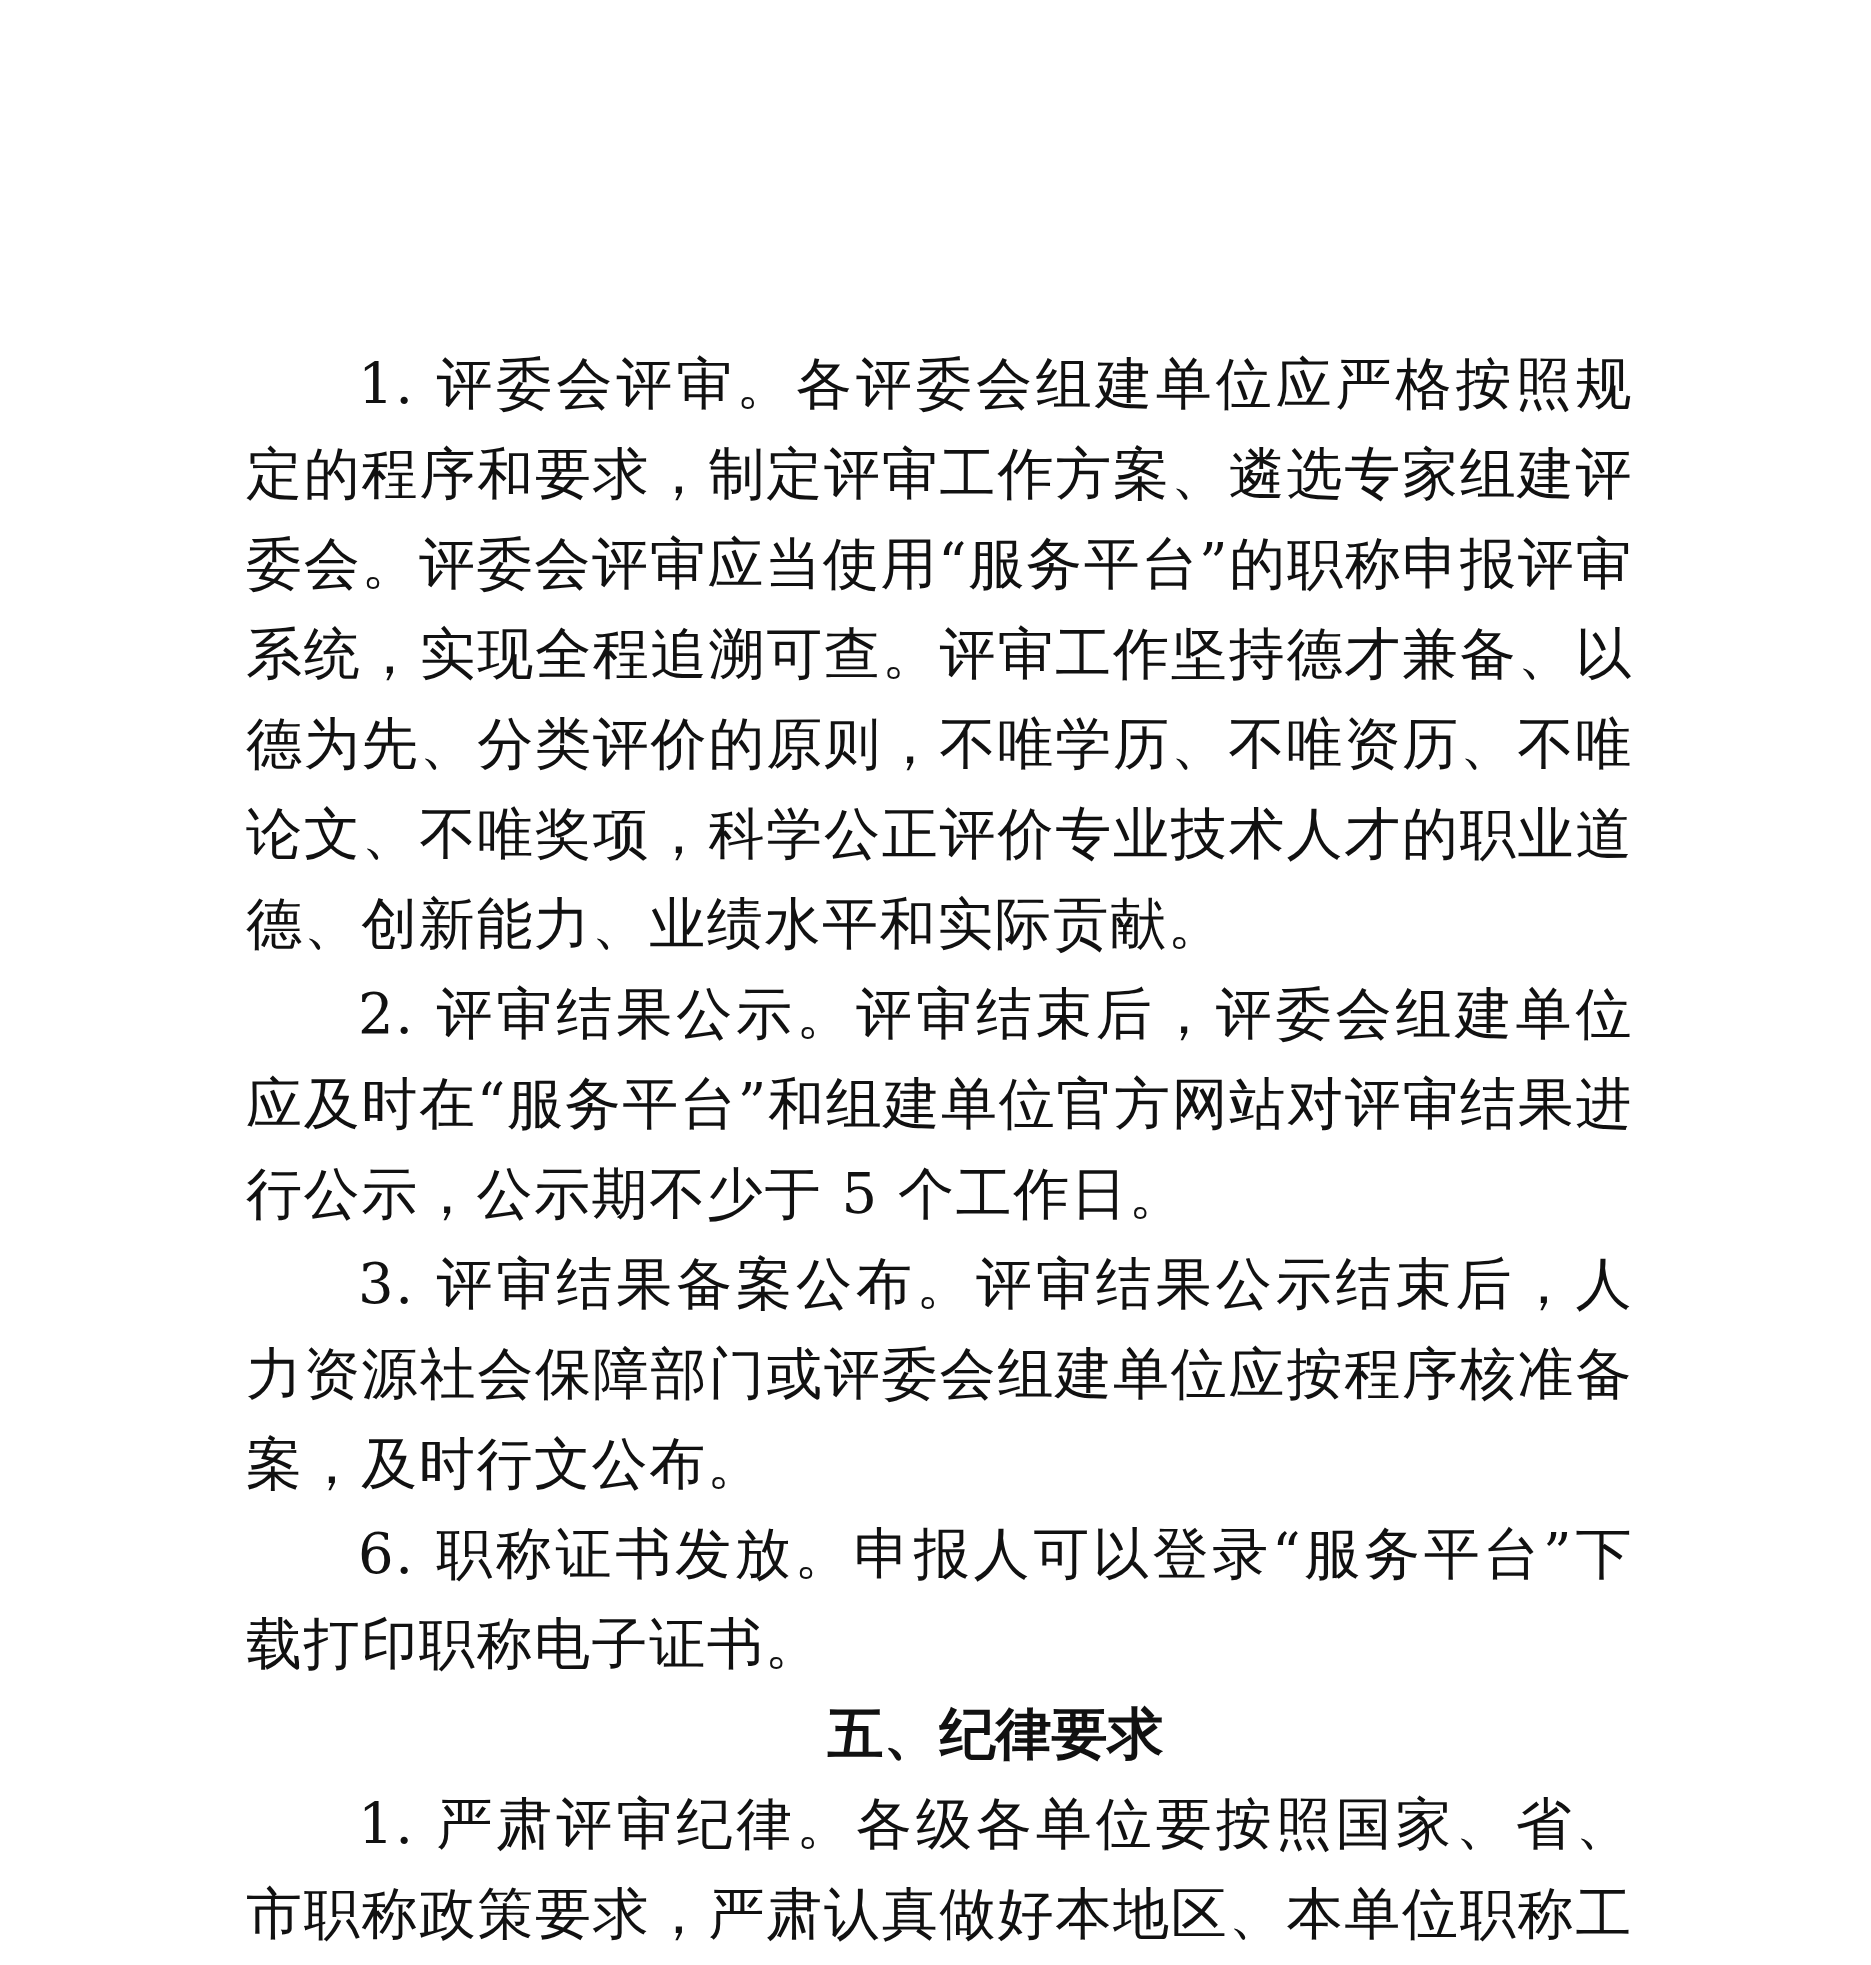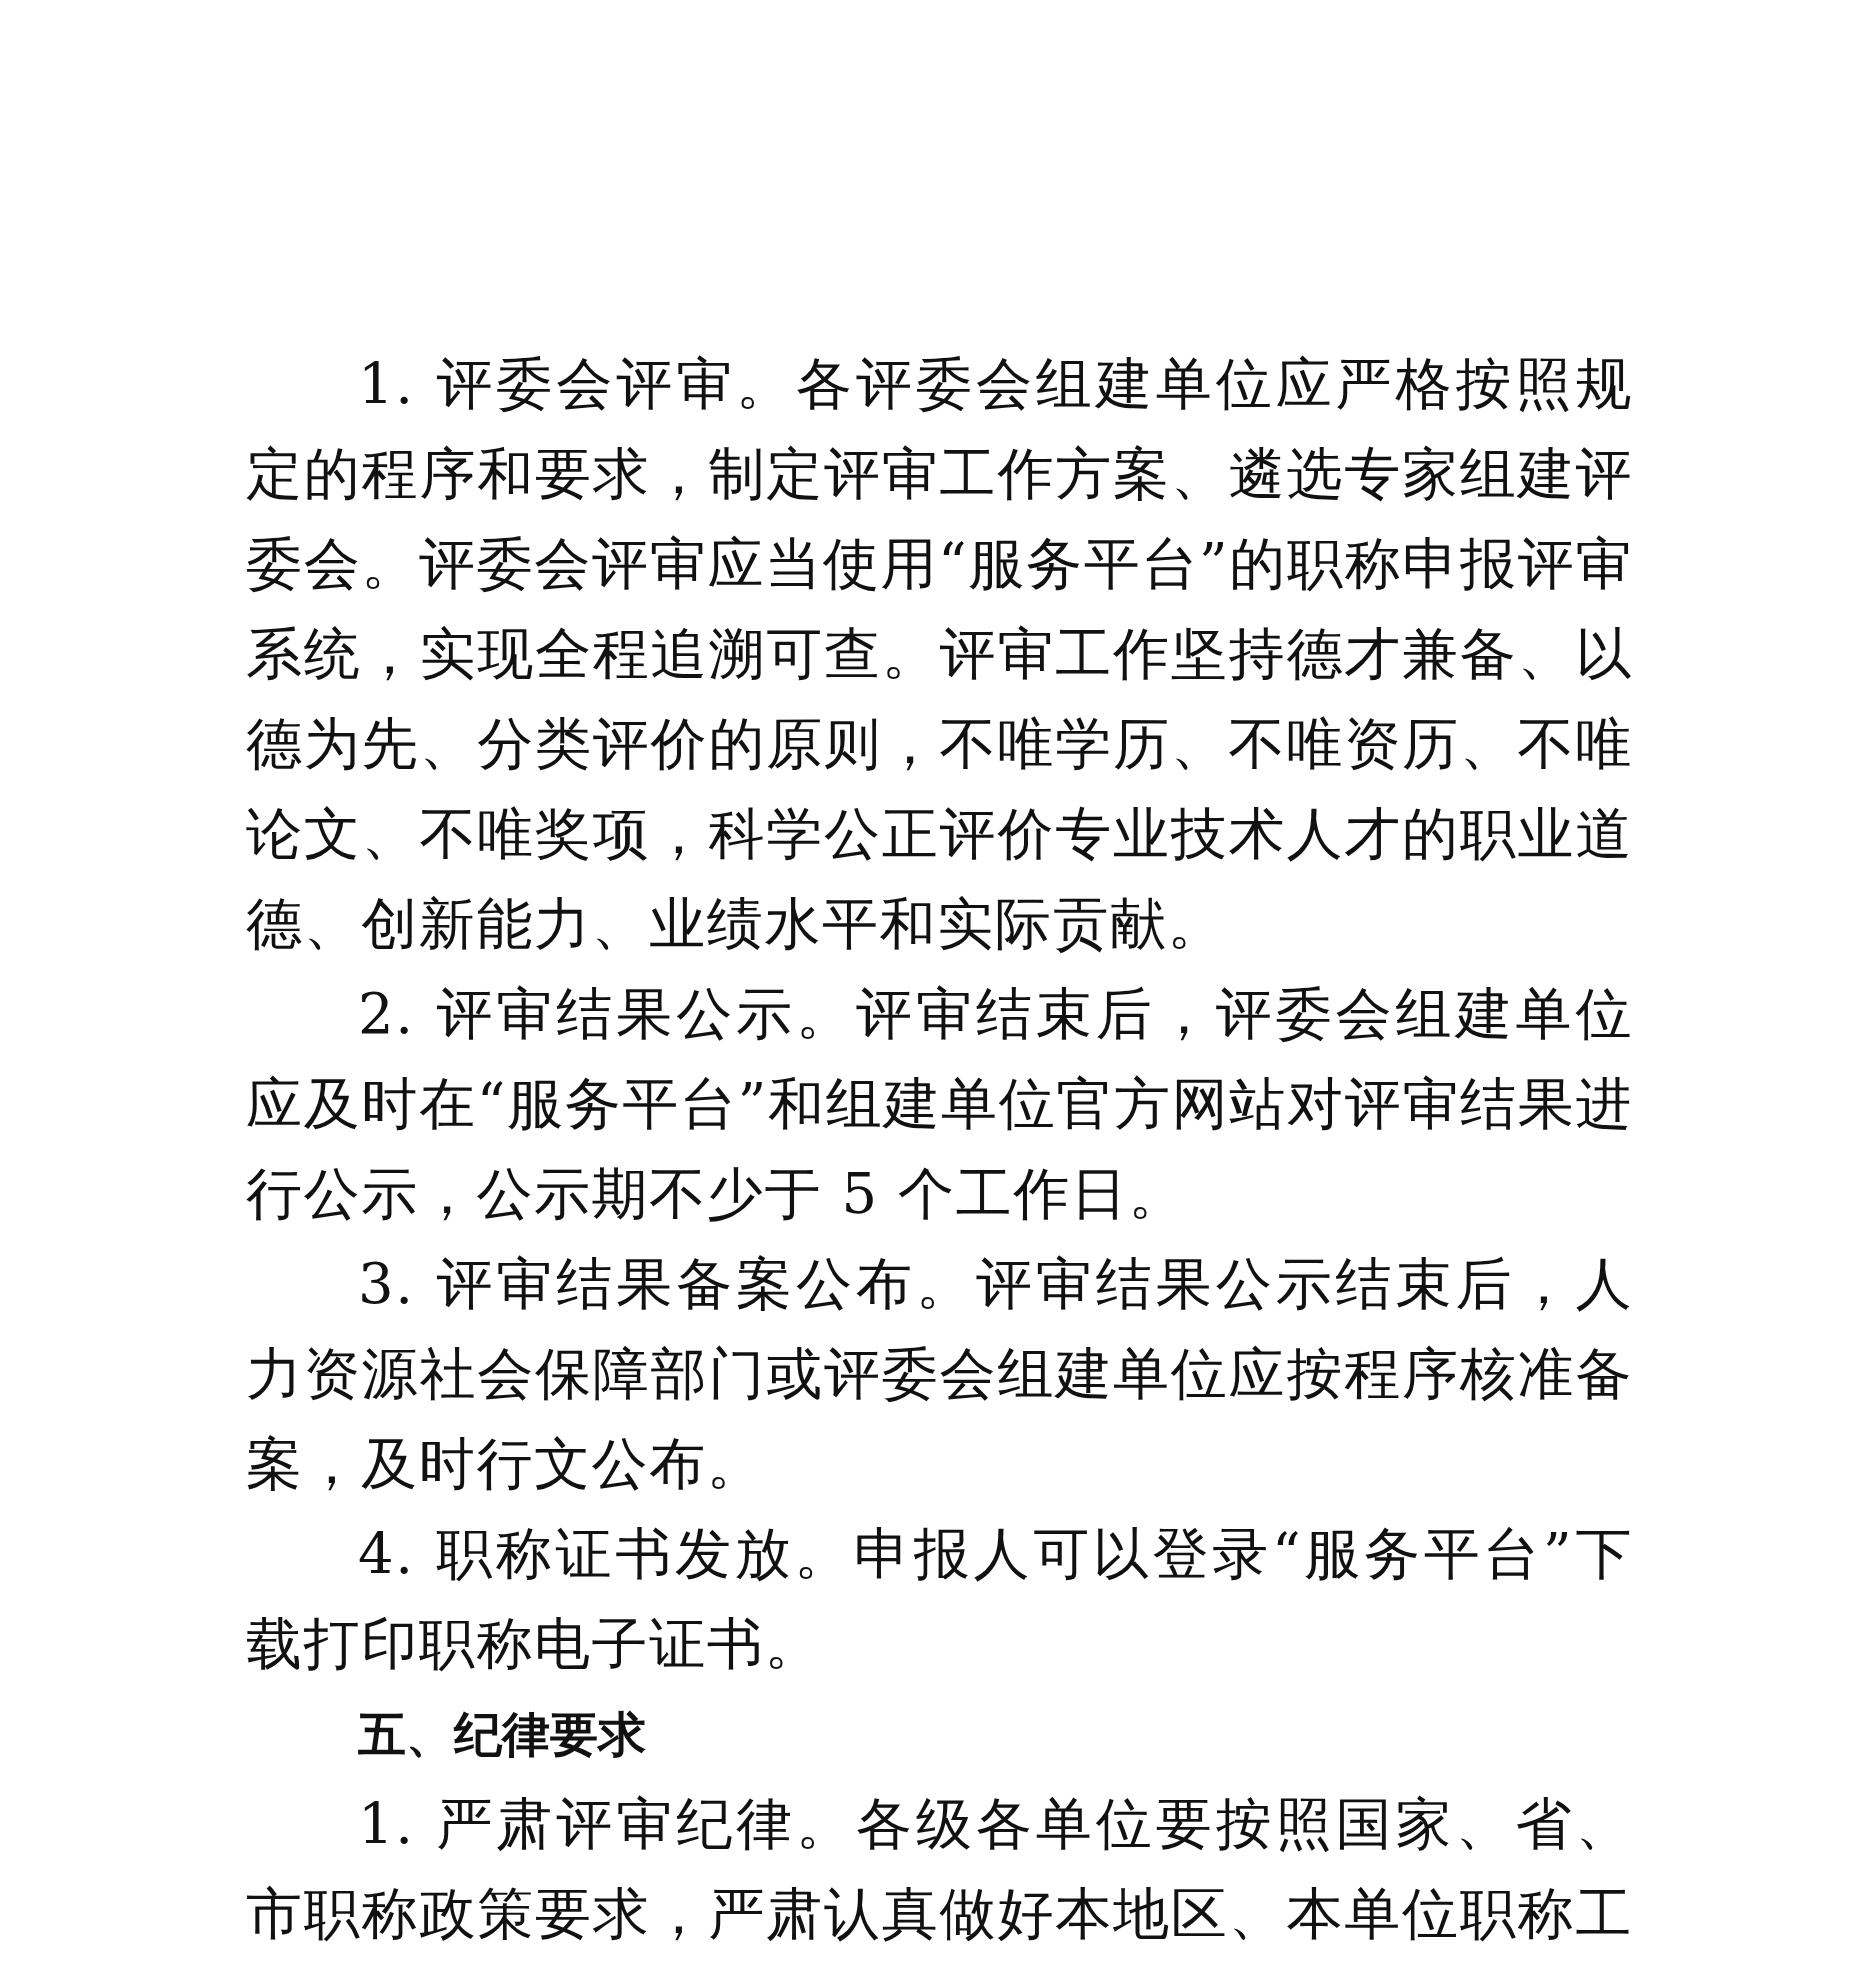--- a/index.html
+++ b/index.html
@@ -10,31 +10,31 @@
       font-family: "DejaVu Serif", "Liberation Serif", serif;
     }
     .body-text {
       position: absolute; left: 246px; top: 339px; width: 1387px;
     }
     .para {
       margin: 0; font-size: 56px; line-height: 90px;
       text-align: justify; text-indent: 112px; letter-spacing: 1.6px;
     }
     .heading {
-      margin: 0; font-size: 48px; line-height: 90px; text-indent: 112px;
-      font-family: "DejaVu Sans", "Liberation Sans", sans-serif; font-weight: bold;
+      margin: 0; font-size: 56px; line-height: 90px; text-indent: 112px;
+      font-family: "DejaVu Sans", "Liberation Sans", sans-serif; font-weight: bold; text-align: center;
     }
   </style>
 </head>
 <body>
 
 <div class="page">
   <div class="body-text">
     <p class="para">1. 评委会评审。各评委会组建单位应严格按照规定的程序和要求，制定评审工作方案、遴选专家组建评委会。评委会评审应当使用“服务平台”的职称申报评审系统，实现全程追溯可查。评审工作坚持德才兼备、以德为先、分类评价的原则，不唯学历、不唯资历、不唯论文、不唯奖项，科学公正评价专业技术人才的职业道德、创新能力、业绩水平和实际贡献。</p>
     <p class="para">2. 评审结果公示。评审结束后，评委会组建单位应及时在“服务平台”和组建单位官方网站对评审结果进行公示，公示期不少于 5 个工作日。</p>
     <p class="para">3. 评审结果备案公布。评审结果公示结束后，人力资源社会保障部门或评委会组建单位应按程序核准备案，及时行文公布。</p>
-    <p class="para">4. 职称证书发放。申报人可以登录“服务平台”下载打印职称电子证书。</p>
+    <p class="para">6. 职称证书发放。申报人可以登录“服务平台”下载打印职称电子证书。</p>
     <h2 class="heading">五、纪律要求</h2>
     <p class="para">1. 严肃评审纪律。各级各单位要按照国家、省、市职称政策要求，严肃认真做好本地区、本单位职称工作，不得放宽标准条件推荐申报。要加大政策落实力度，确保各项改革举措尽快落地、发挥实效。信访、投诉问题主要由用人单位人事（职称）管理部门在呈报部门指导下进行调查核实，并接受单位纪检监察部门的指导和监督。经查实存在弄虚作假或其他违规行为的申报材料不得报送，并按有关规定处理，保证职称评审公平公正。对于职称申报评审过程中弄虚作假的人员，各地、各单位要严格按照国家和</p>
   </div>
 
 </div>
 
 
 </body></html>

